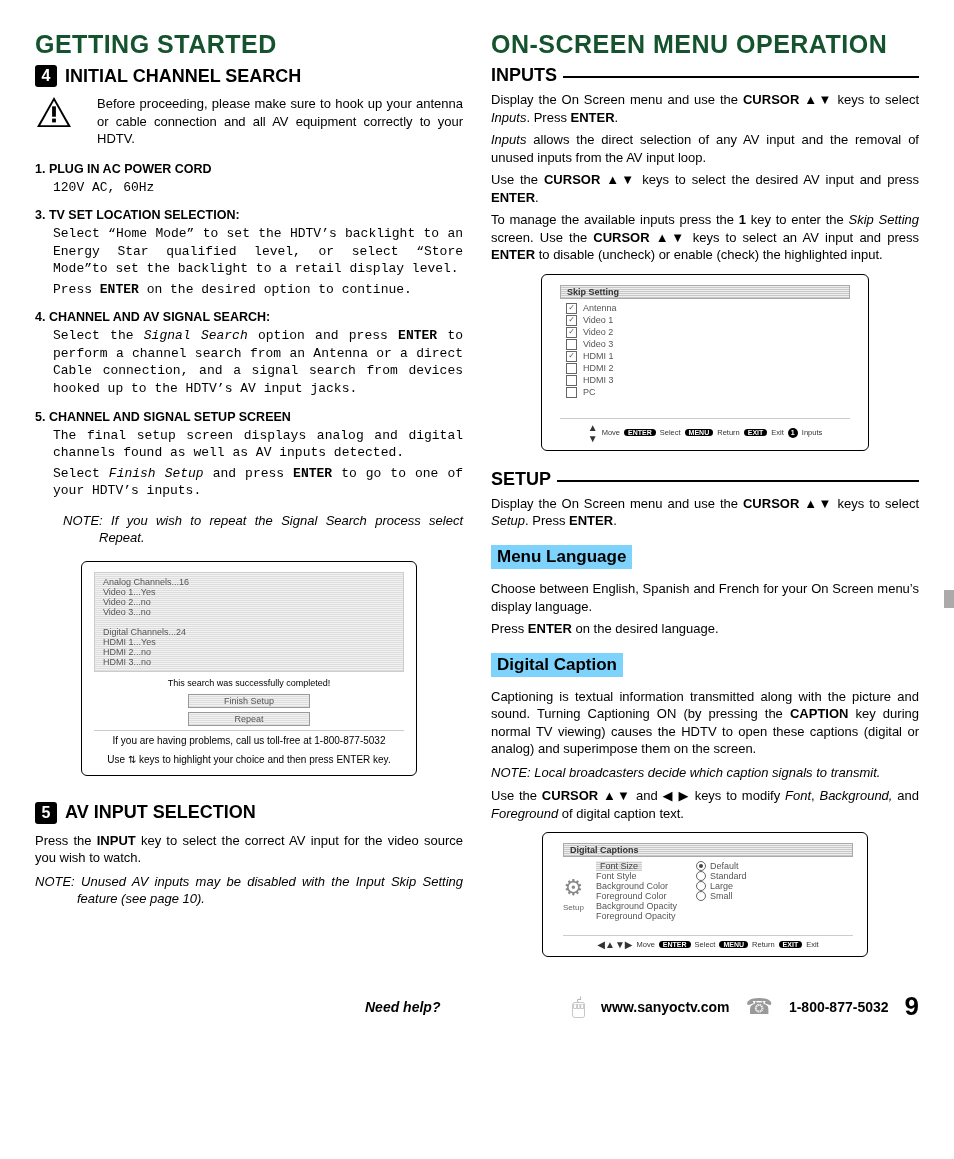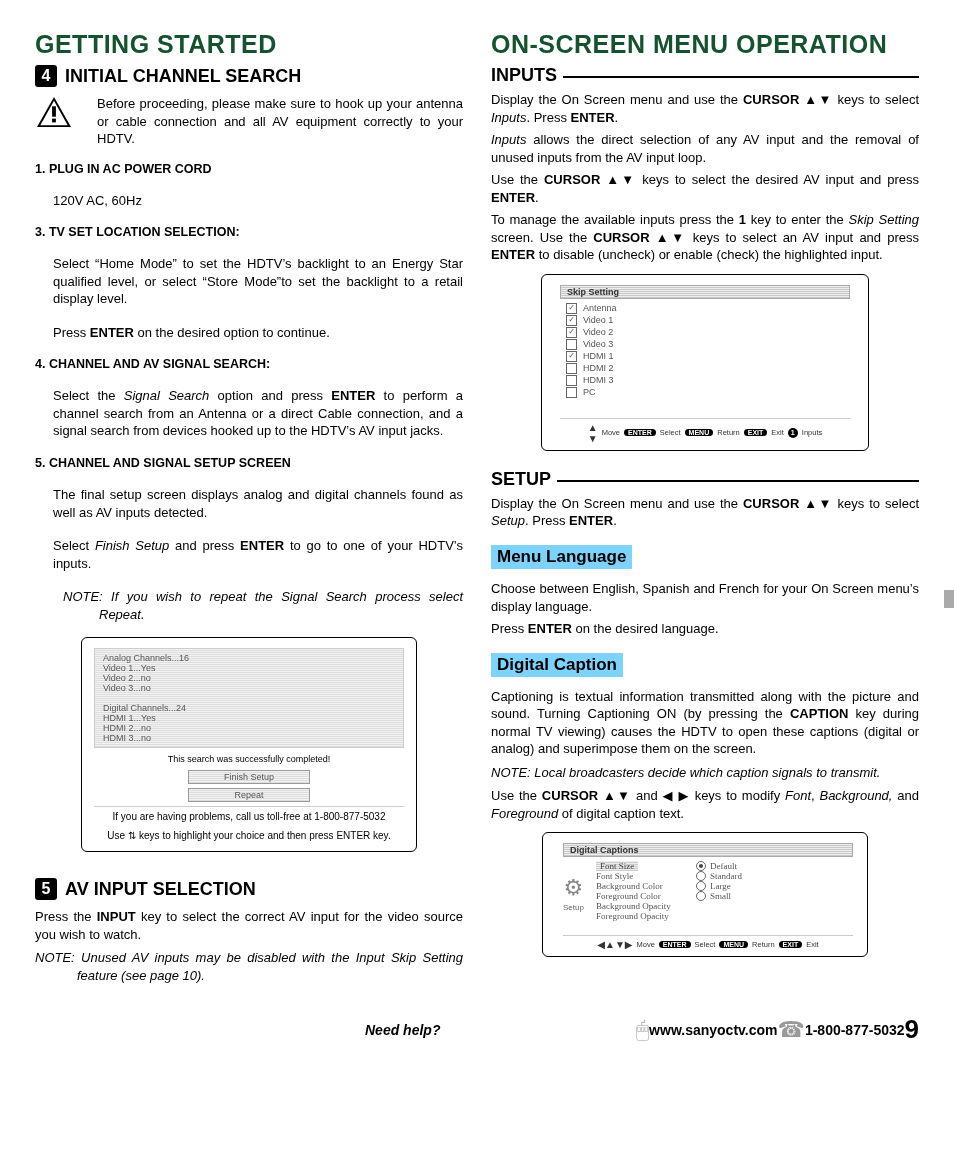--- a/index.html
+++ b/index.html
@@ -56,21 +56,21 @@
   .warn-icon svg { width: 38px; height: 34px; }
   .warning-text { text-align: justify; line-height: 1.35; }
   ol.steps {
     list-style: none;
     padding: 0;
     margin: 0;
   }
   ol.steps > li { margin-bottom: 12px; }
   .step-title { font-weight: bold; font-size: 12.5px; }
   .step-body { margin-left: 18px; text-align: justify; line-height: 1.35; }
-  .step-body p { margin: 16px 0; }
+  .step-body p { margin: 3px 0; font-family: Liberation Mono, monospace; }
   em, .ital { font-style: italic; }
   .note {
     margin: 6px 0 6px 28px;
     text-align: justify;
     line-height: 1.35;
     text-indent: -36px;
     padding-left: 36px;
   }
   .note-label { font-style: italic; }
   .panel {
@@ -143,30 +143,31 @@
   .skip-list li { display:flex; align-items:center; gap:6px; font-size:9px; color:#555; margin:1px 0;}
   .cb { width:9px; height:9px; border:1px solid #666; display:inline-flex; align-items:center; justify-content:center; font-size:8px; line-height:1;}
   .nav-bar { display:flex; align-items:center; gap:4px; justify-content:center; font-size:7.5px; color:#333; border-top: 1px solid #ccc; padding-top:3px;}
   .pill { background:#000; color:#fff; border-radius:6px; padding:0 4px; font-size:7px; font-weight:bold;}
   .circ { background:#000; color:#fff; border-radius:50%; width:10px; height:10px; display:inline-flex; align-items:center; justify-content:center; font-size:7px; font-weight:bold;}
   .dc-panel { width: 290px; margin: 10px auto; padding:10px 14px 6px 20px;}
   .dc-body { display:flex; gap:12px; }
   .dc-left { display:flex; flex-direction:column; align-items:center; gap:2px; padding-top:14px;}
   .gear { font-size:22px; color:#888;}
   .dc-opts { flex:1; font-size:9px; color:#555;}
-  .dc-opts .row { display:flex;font-family:Liberation Serif, serif; }
+  .dc-opts .row { display:flex; }
   .dc-opts .lab { width:100px; }
   .dc-opts .val { display:flex; align-items:center; gap:4px;}
   .radio { width:8px; height:8px; border:1px solid #666; border-radius:50%; display:inline-block;}
   .radio.filled::after{content:""; display:block; width:4px;height:4px;background:#444;border-radius:50%;margin:2px;}
   .dc-hl { background: repeating-linear-gradient(0deg,#ccc,#ccc 1px,#eee 1px,#eee 2px); padding:0 4px; display:inline-block; color:#444;}
   .footer {
     display:flex;
     align-items:center;
     justify-content:center;
+    gap:16px;
     margin-top: 24px;
     font-size: 14px;
   }
   .footer .need { font-style: italic; font-weight: bold; margin-right:auto; margin-left:330px;}
   .footer .pagenum { font-size: 26px; font-weight: bold; }
   .mouse-icon, .phone-icon { color:#999; font-size:22px; }
   .side-tab { position:absolute; right:0; top:590px; width:10px; height:18px; background:#aaa;}
   .tri { font-size:10px; }
 </style>
 </head>

